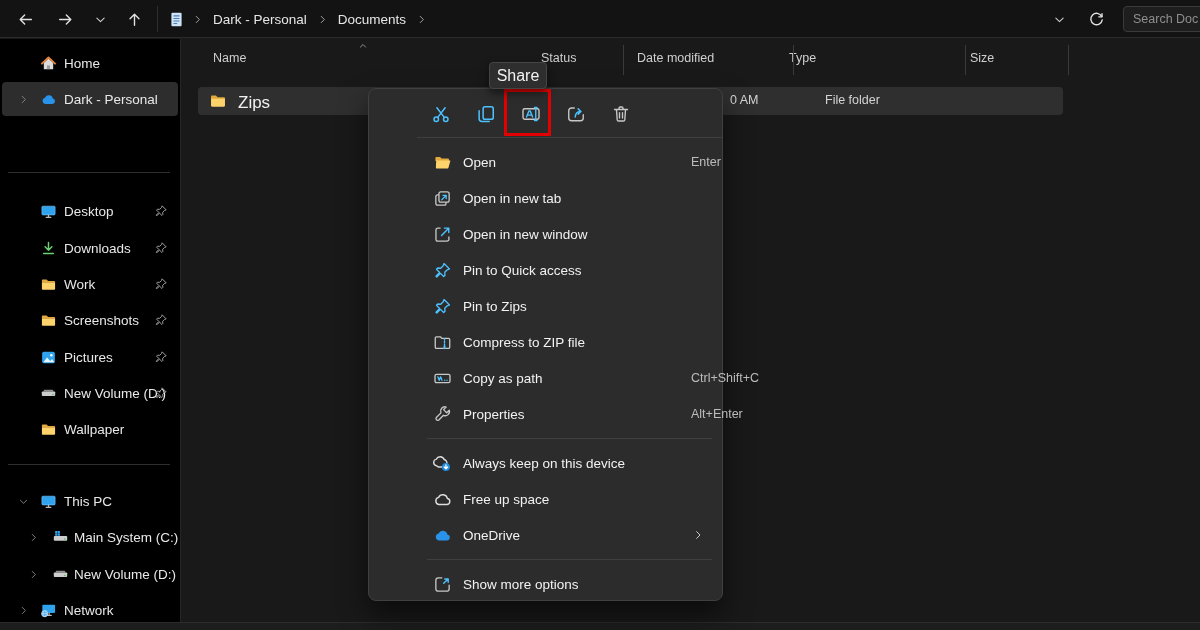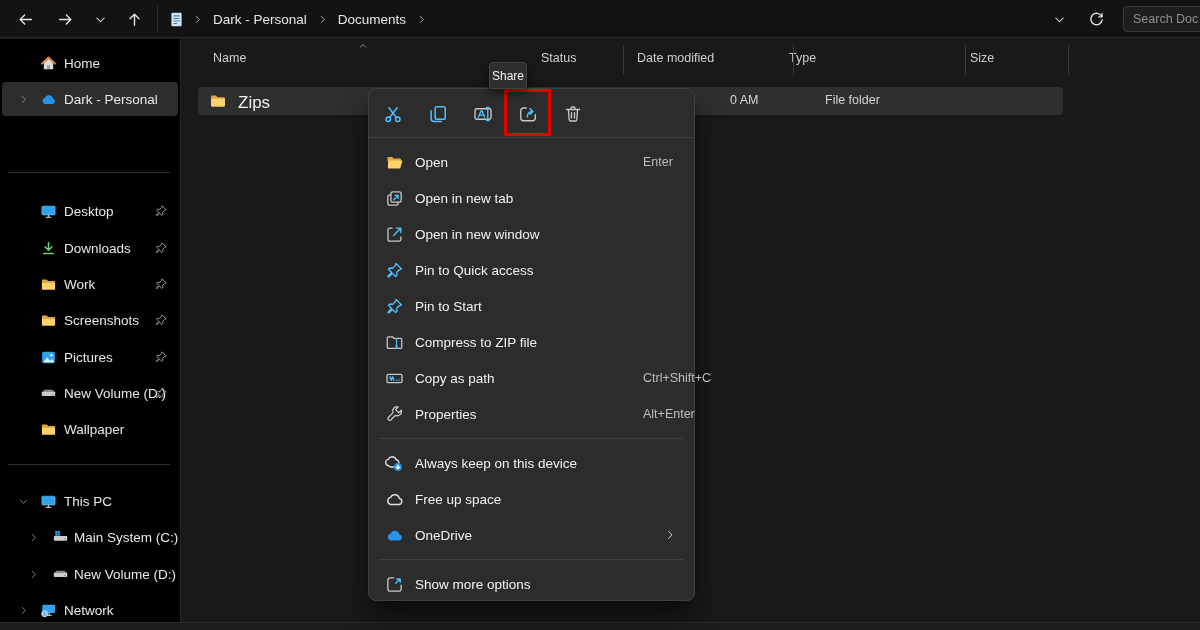--- a/index.html
+++ b/index.html
@@ -47,43 +47,43 @@
   .col-sep { position:absolute; top:6px; width:1px; height:30px; background:#3a3a3a; }
   .sort-caret { position:absolute; left:176px; top:1px; width:12px; height:12px; color:#a8a8a8; }
   .file-row { position:absolute; left:17px; top:48px; width:865px; height:28px;
     background:#2f2f2f; border-radius:4px; cursor:pointer; }
   .file-row .ic { position:absolute; left:11px; top:5px; width:18px; height:18px; }
   .row-name { position:absolute; left:40px; top:6px; color:#efefef; font-size:17px; }
   .row-date { position:absolute; left:549px; top:54px; color:#d4d4d4; font-size:12.5px; z-index:1; }
   .row-type { position:absolute; left:644px; top:54px; color:#d4d4d4; font-size:12.5px; z-index:1;text-align:right; }
 
   
-  .ctx { position:absolute; left:368px; top:88px; width:327px; height:513px; z-index:10;
+  .ctx { position:absolute; left:368px; top:88px; width:355px; height:513px; z-index:10;
     background:#2c2c2c; border:1px solid #404040; border-radius:8px;
-    box-shadow:0 14px 28px rgba(0,0,0,.55); padding-top:2px; }
+    box-shadow:0 14px 28px rgba(0,0,0,.55); padding-top:2px;padding-left:48px; }
   .ctx-toolbar { height:47px; display:flex; align-items:center; padding-left:6px;
     border-bottom:1px solid #3f3f3f; }
   .ctx-tbtn { width:36px; height:36px; margin-right:9px; border:none; background:transparent;
     display:flex; align-items:center; justify-content:center; border-radius:4px; cursor:pointer; }
   .ctx-tbtn svg { width:20px; height:20px; }
   .ctx-list { padding-top:6px; }
   .menu-item { position:relative; height:36px; margin:0 4px; display:flex; align-items:center;
     border-radius:4px; cursor:pointer; }
   .menu-item .mi { position:absolute; left:12px; width:19px; height:19px; }
   .mi-label { position:absolute; left:42px; color:#f2f2f2; font-size:13.5px; white-space:nowrap; }
   .mi-shortcut { position:absolute; left:270px; color:#bdbdbd; font-size:12.5px; white-space:nowrap; }
   .mi-sub { position:absolute; right:14px; width:12px; height:12px; color:#cfcfcf; }
   .ctx-divider { height:1px; background:#3f3f3f; margin:6px 10px; }
 
   
   .redbox { position:absolute; left:504px; top:89px; width:47px; height:47px;
     border:3px solid #e30000; z-index:20; pointer-events:none; }
-  .tooltip { position:absolute; left:489px; top:62px; width:38px; height:27px; z-index:30;
+  .tooltip { position:absolute; left:489px; top:62px; width:58px; height:27px; z-index:30;
     background:#2e2e2e; border:1px solid #454545; border-radius:4px;
-    box-shadow:0 4px 9px rgba(0,0,0,.5); color:#f2f2f2; font-size:12px;
+    box-shadow:0 4px 9px rgba(0,0,0,.5); color:#f2f2f2; font-size:16px;
     display:flex; align-items:center; justify-content:center; }
   .statusbar { position:absolute; left:0; top:622px; width:1200px; height:8px;
     background:#1d1d1d; border-top:1px solid #2c2c2c; }
   .defs { position:absolute; width:0; height:0; overflow:hidden; }
 </style>
 </head>
 <body>
 
 <svg class="defs" aria-hidden="true">
   <defs>
@@ -472,21 +472,21 @@
       <div class="menu-item">
         <svg class="mi" style="color:#4cc2ff">
             <use href="#i-pin"></use>
           </svg>
         <span class="mi-label">Pin to Quick access</span>
       </div>
       <div class="menu-item">
         <svg class="mi" style="color:#4cc2ff">
             <use href="#i-pin"></use>
           </svg>
-        <span class="mi-label">Pin to Start</span>
+        <span class="mi-label">Pin to Zips</span>
       </div>
       <div class="menu-item">
         <svg class="mi">
             <use href="#i-zip"></use>
           </svg>
         <span class="mi-label">Compress to ZIP file</span>
       </div>
       <div class="menu-item">
         <svg class="mi">
             <use href="#i-path"></use>

